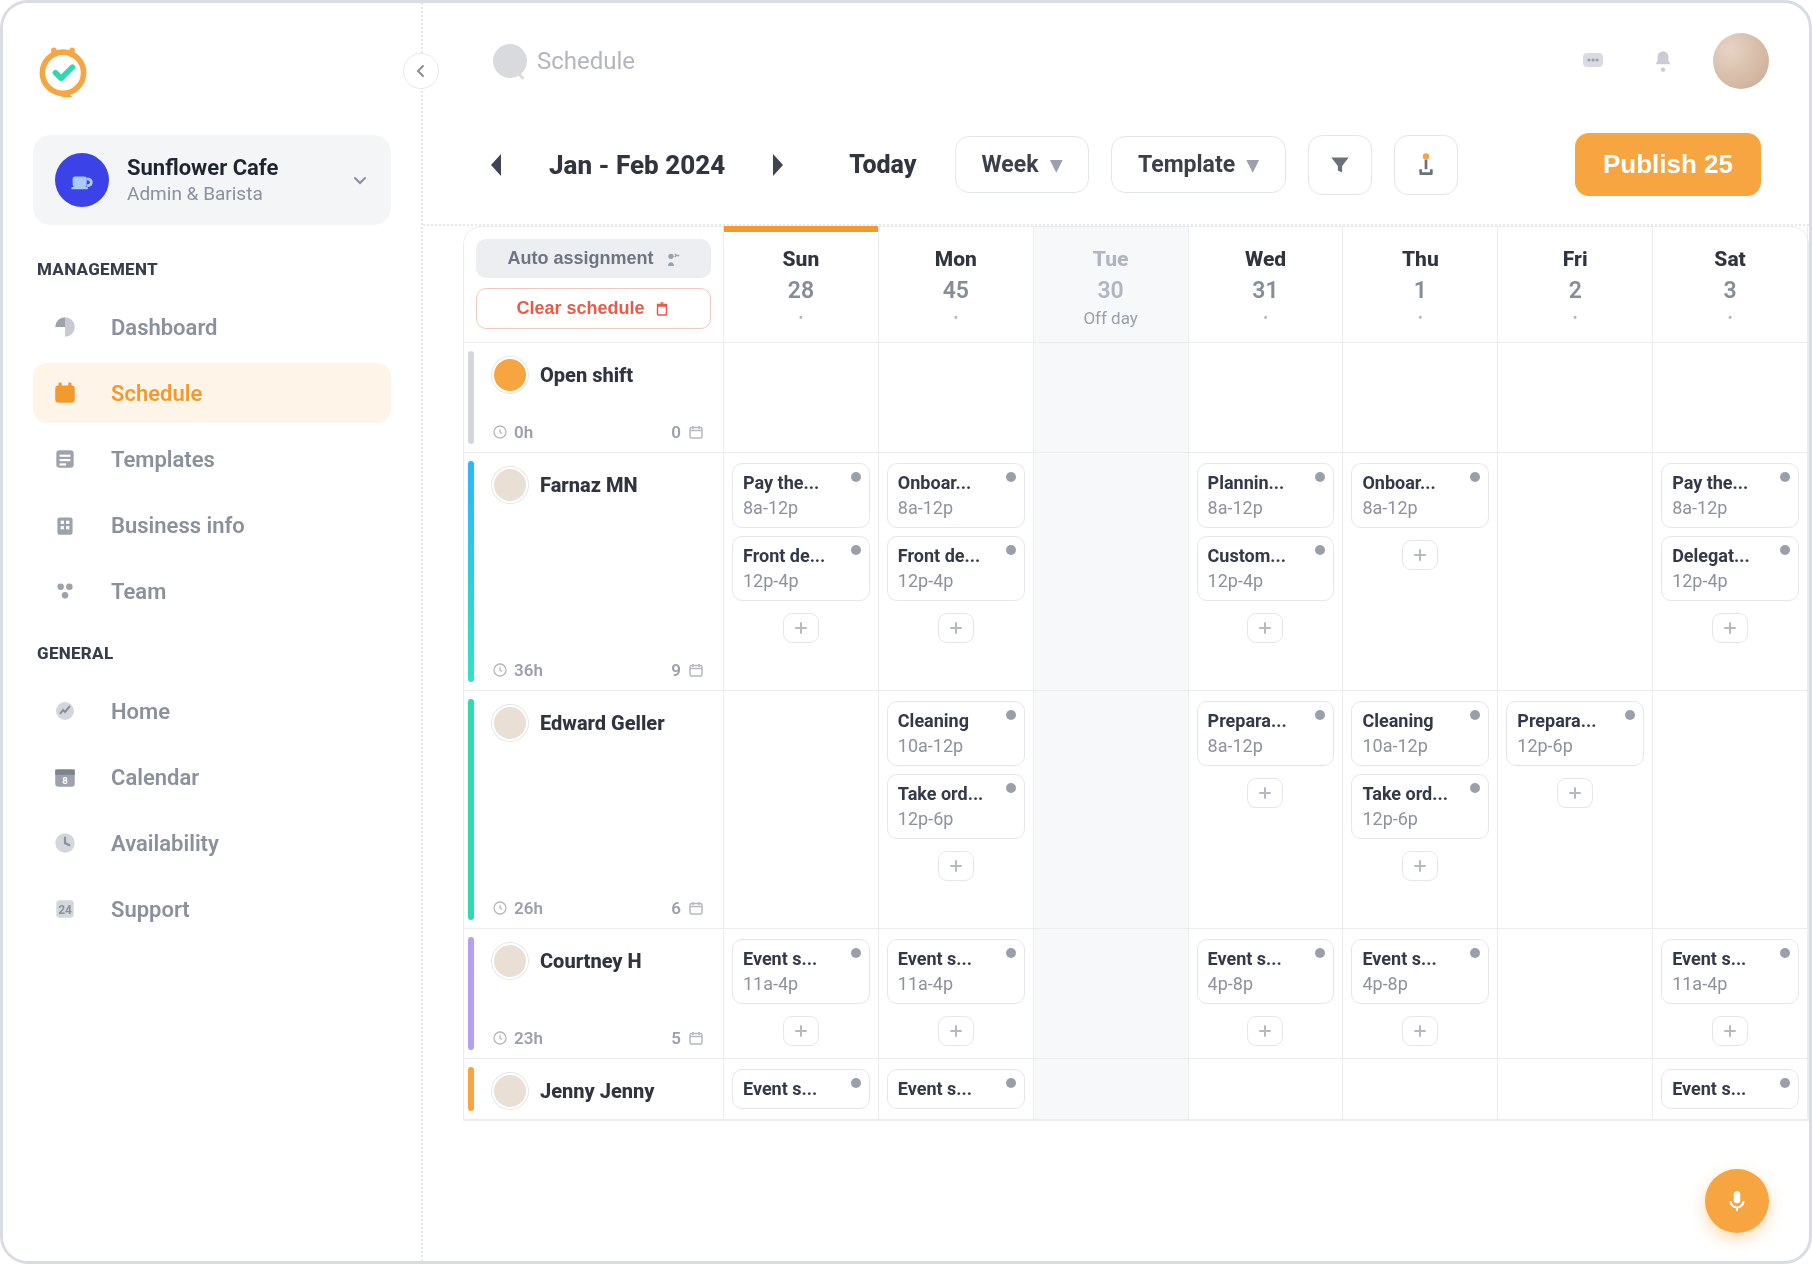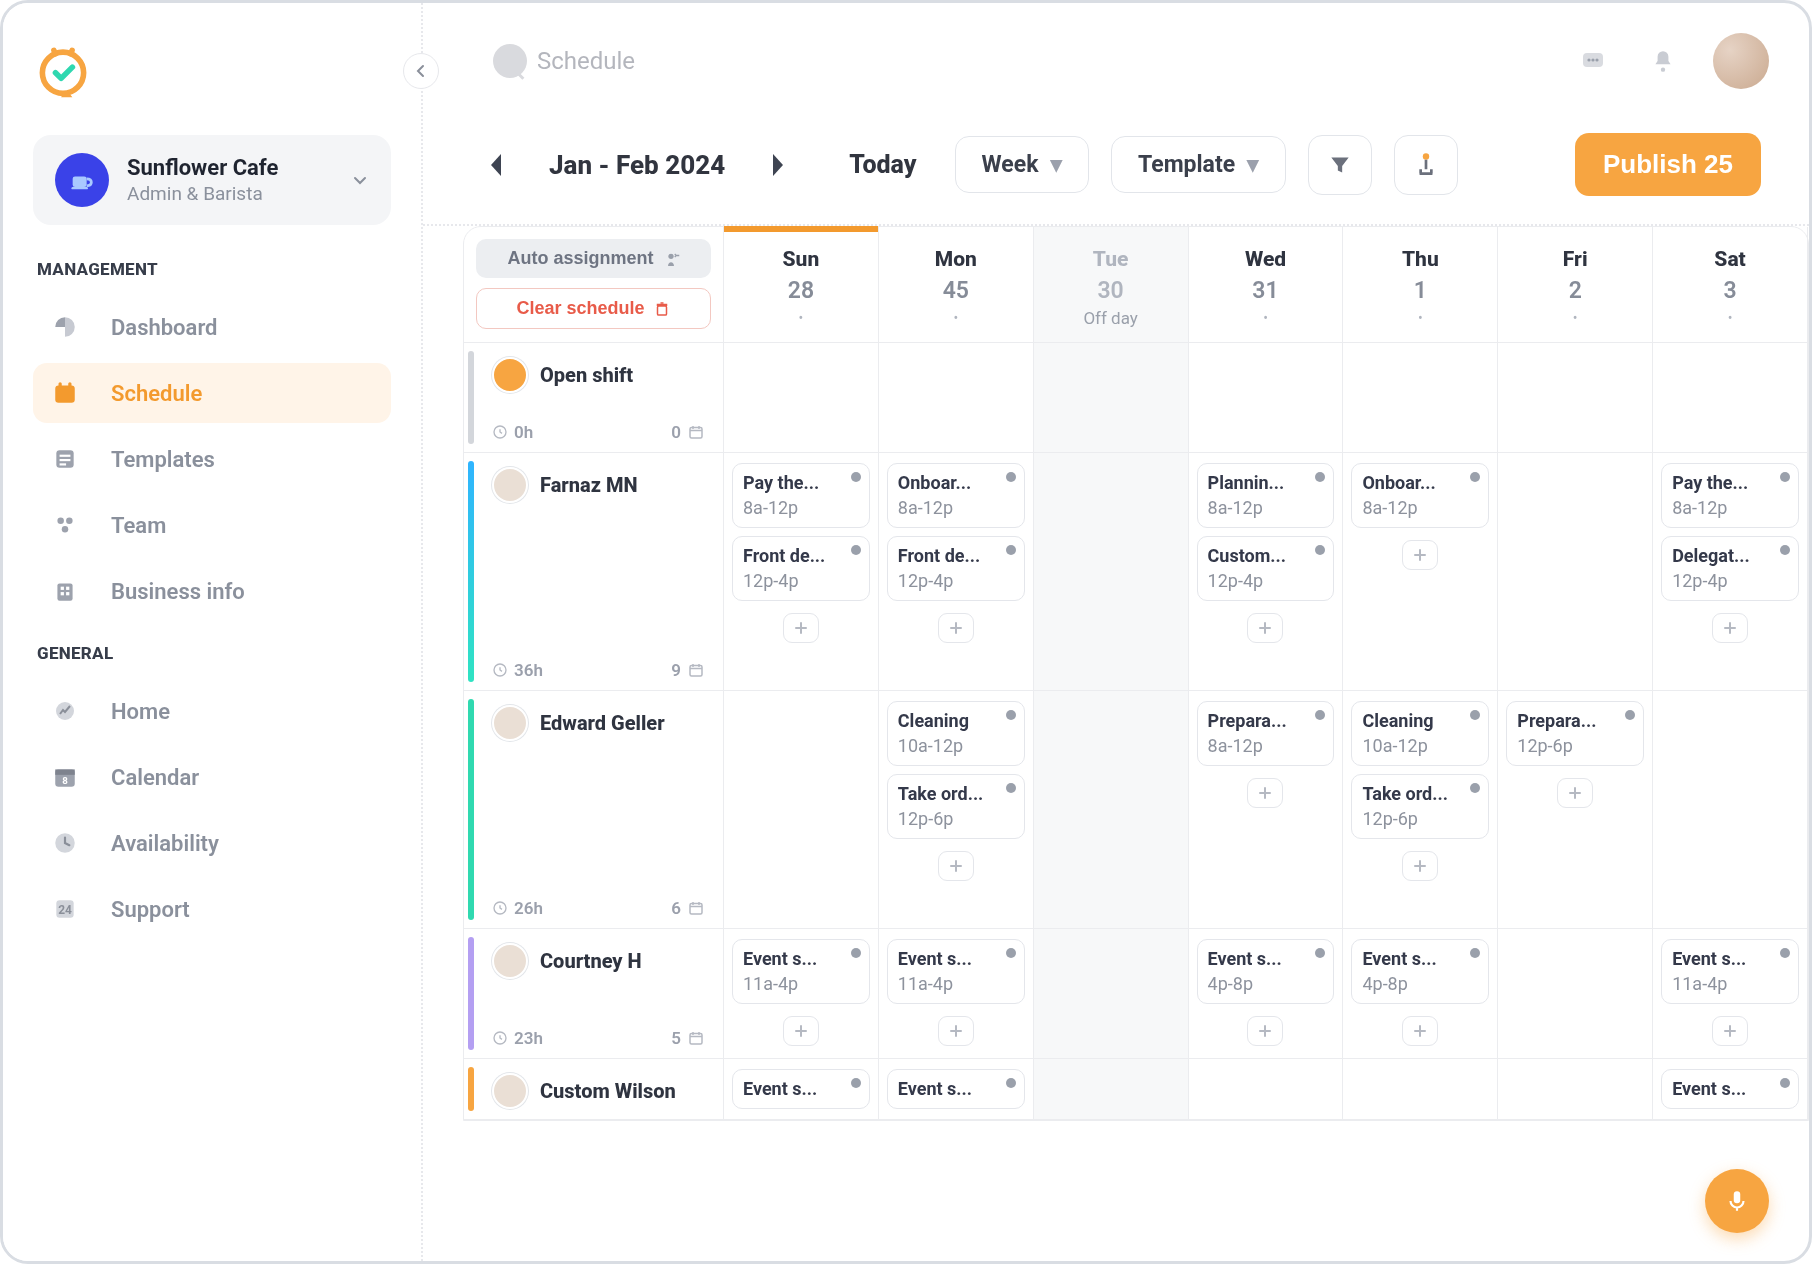--- a/index.html
+++ b/index.html
@@ -220,38 +220,38 @@
               <rect x="7" y="8" width="10" height="2" fill="#fff"></rect>
               <rect x="7" y="12" width="10" height="2" fill="#fff"></rect>
               <rect x="7" y="16" width="6" height="2" fill="#fff"></rect>
             </svg>
           </span>
           <span>Templates</span>
         </div>
         <div class="nav-item">
           <span class="ico">
             <svg width="26" height="26" viewBox="0 0 24 24">
-              <circle cx="8" cy="8" r="3" fill="#9da2ad"></circle>
-              <circle cx="16" cy="8" r="3" fill="#9da2ad"></circle>
-              <circle cx="12" cy="16" r="3" fill="#9da2ad"></circle>
-            </svg>
-          </span>
-          <span>Team</span>
-        </div>
-        <div class="nav-item">
-          <span class="ico">
-            <svg width="26" height="26" viewBox="0 0 24 24">
               <rect x="5" y="5" width="14" height="16" rx="2" fill="#9da2ad"></rect>
               <rect x="8" y="8" width="3" height="3" fill="#fff"></rect>
               <rect x="13" y="8" width="3" height="3" fill="#fff"></rect>
               <rect x="8" y="13" width="3" height="3" fill="#fff"></rect>
               <rect x="13" y="13" width="3" height="3" fill="#fff"></rect>
             </svg>
           </span>
           <span>Business info</span>
+        </div>
+        <div class="nav-item">
+          <span class="ico">
+            <svg width="26" height="26" viewBox="0 0 24 24">
+              <circle cx="8" cy="8" r="3" fill="#9da2ad"></circle>
+              <circle cx="16" cy="8" r="3" fill="#9da2ad"></circle>
+              <circle cx="12" cy="16" r="3" fill="#9da2ad"></circle>
+            </svg>
+          </span>
+          <span>Team</span>
         </div>
       </div>
     <div class="section-label" style="margin-top:22px">GENERAL</div>
     <div id="nav-general">
         <div class="nav-item">
           <span class="ico">
             <svg width="24" height="24" viewBox="0 0 24 24">
               <circle cx="12" cy="12" r="9" fill="#d3d6dc"></circle>
               <path d="M7 15 l3 -4 l2 2 l5 -6" stroke="#8a8f99" stroke-width="2" fill="none"></path>
             </svg>
@@ -676,21 +676,21 @@
             <div class="add-shift">
               <svg width="14" height="14" viewBox="0 0 14 14">
                 <path d="M7 2 v10 M2 7 h10" stroke="currentColor" stroke-width="2" stroke-linecap="round"></path>
               </svg>
             </div>
           </div>
           <div class="name-cell" style="min-height: 60px;">
             <span class="color-bar" style="background:#f7a541"></span>
             <div class="person">
               <span class="person-av "></span>
-              <span class="person-name">Custom Wilson</span>
+              <span class="person-name">Jenny Jenny</span>
             </div>
           </div>
           <div class="day-cell">
             <div class="shift">
               <span class="shift-dot"></span>
               <div class="shift-title">Event s...</div>
             </div>
           </div>
           <div class="day-cell">
             <div class="shift">

